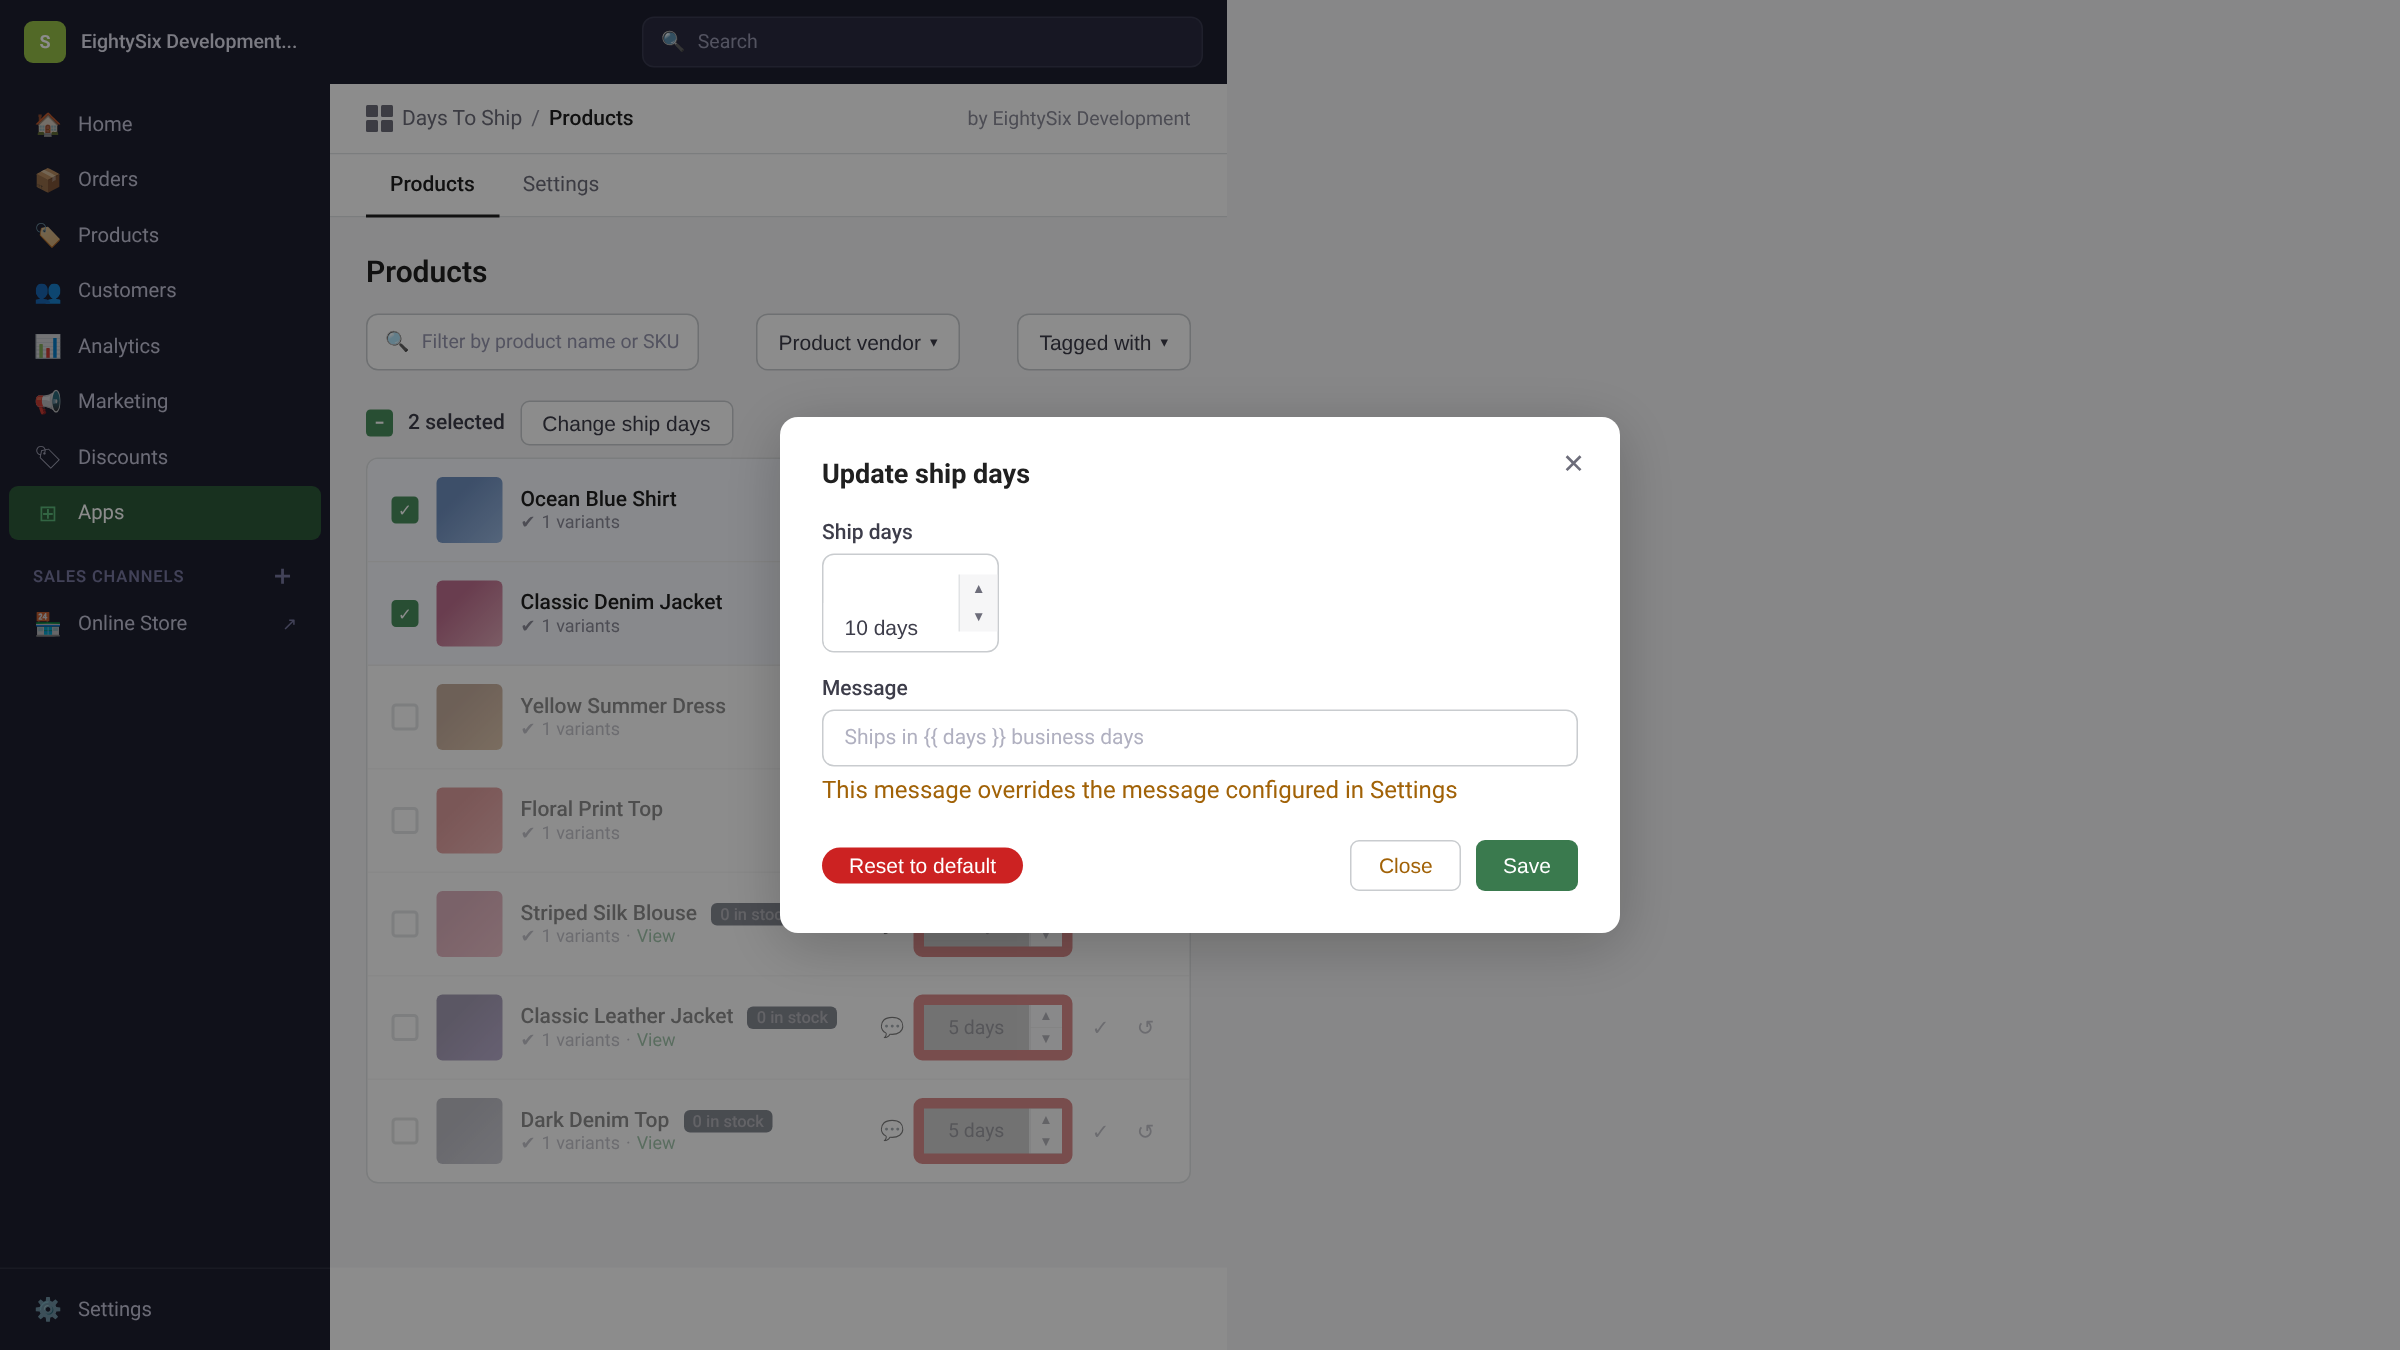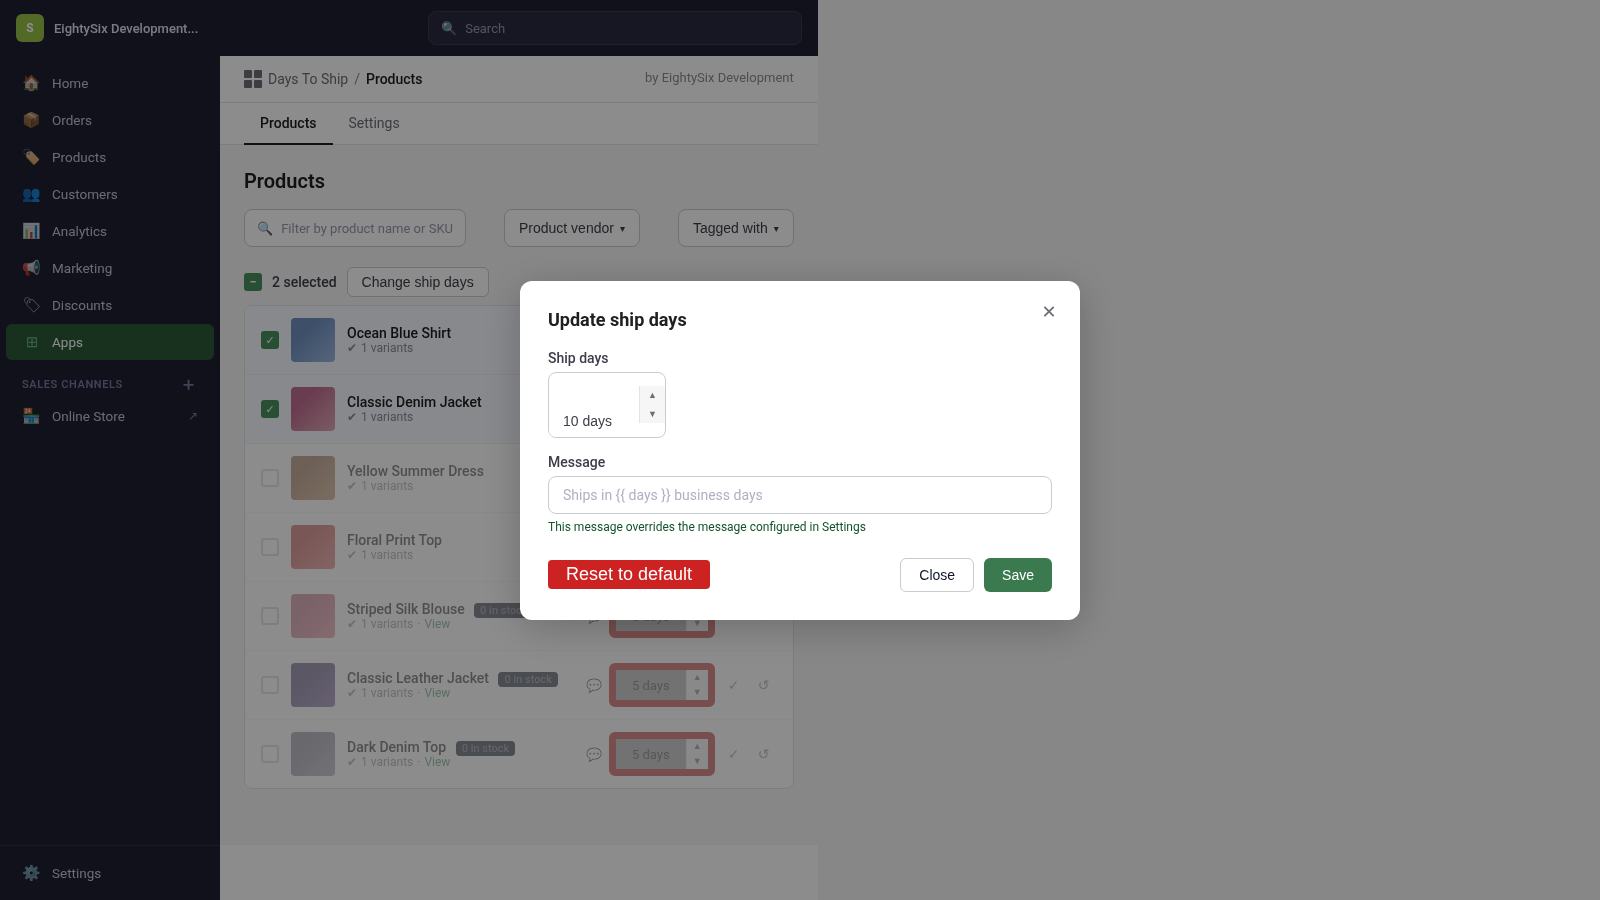--- a/index.html
+++ b/index.html
@@ -147,20 +147,21 @@
       background: #ffffff;
       margin: 0;
       min-height: 100%;
     }
     .page-app-header {
       background: #fff;
       border-bottom: 1px solid #e1e3e5;
       padding: 14px 24px;
       display: flex;
       justify-content: space-between;
+      align-items: center;
     }
     .breadcrumb {
       display: flex;
       align-items: center;
       gap: 6px;
       font-size: 14px;
     }
     .breadcrumb-grid {
       width: 18px; height: 18px;
       display: grid;
@@ -415,49 +416,49 @@
       width: 100%;
       border: 1px solid #c9cccf;
       border-radius: 8px;
       padding: 10px 14px;
       font-size: 14px;
       color: #3d3d4a;
       outline: none;
       font-family: inherit;
     }
     .message-input::placeholder { color: #b0b0c0; }
-    .field-hint { font-size: 12px; color: #14532d; margin-top: 6px; }
+    .field-hint { font-size: 16px; color: #a16207; margin-top: 6px; }
     .modal-footer {
       display: flex;
       justify-content: space-between;
       align-items: center;
       margin-top: 24px;
     }
     .btn-reset {
       background: #cc2222;
       color: #fff;
       border: none;
-      border-radius: 4px;
+      border-radius: 16px;
       padding: 4px 18px;
-      font-size: 18px;
+      font-size: 14px;
       cursor: pointer;
       font-weight: 500;
     }
     .modal-footer-right {
       display: flex;
       gap: 10px;
     }
     .btn-close {
       background: #fff;
       border: 1px solid #c9cccf;
       border-radius: 6px;
       padding: 8px 18px;
       font-size: 14px;
       cursor: pointer;
-      color: #0f172a;
+      color: #a16207;
     }
     .btn-save {
       background: #3a7a4e;
       color: #fff;
       border: none;
       border-radius: 6px;
       padding: 8px 18px;
       font-size: 14px;
       cursor: pointer;
       font-weight: 500;

